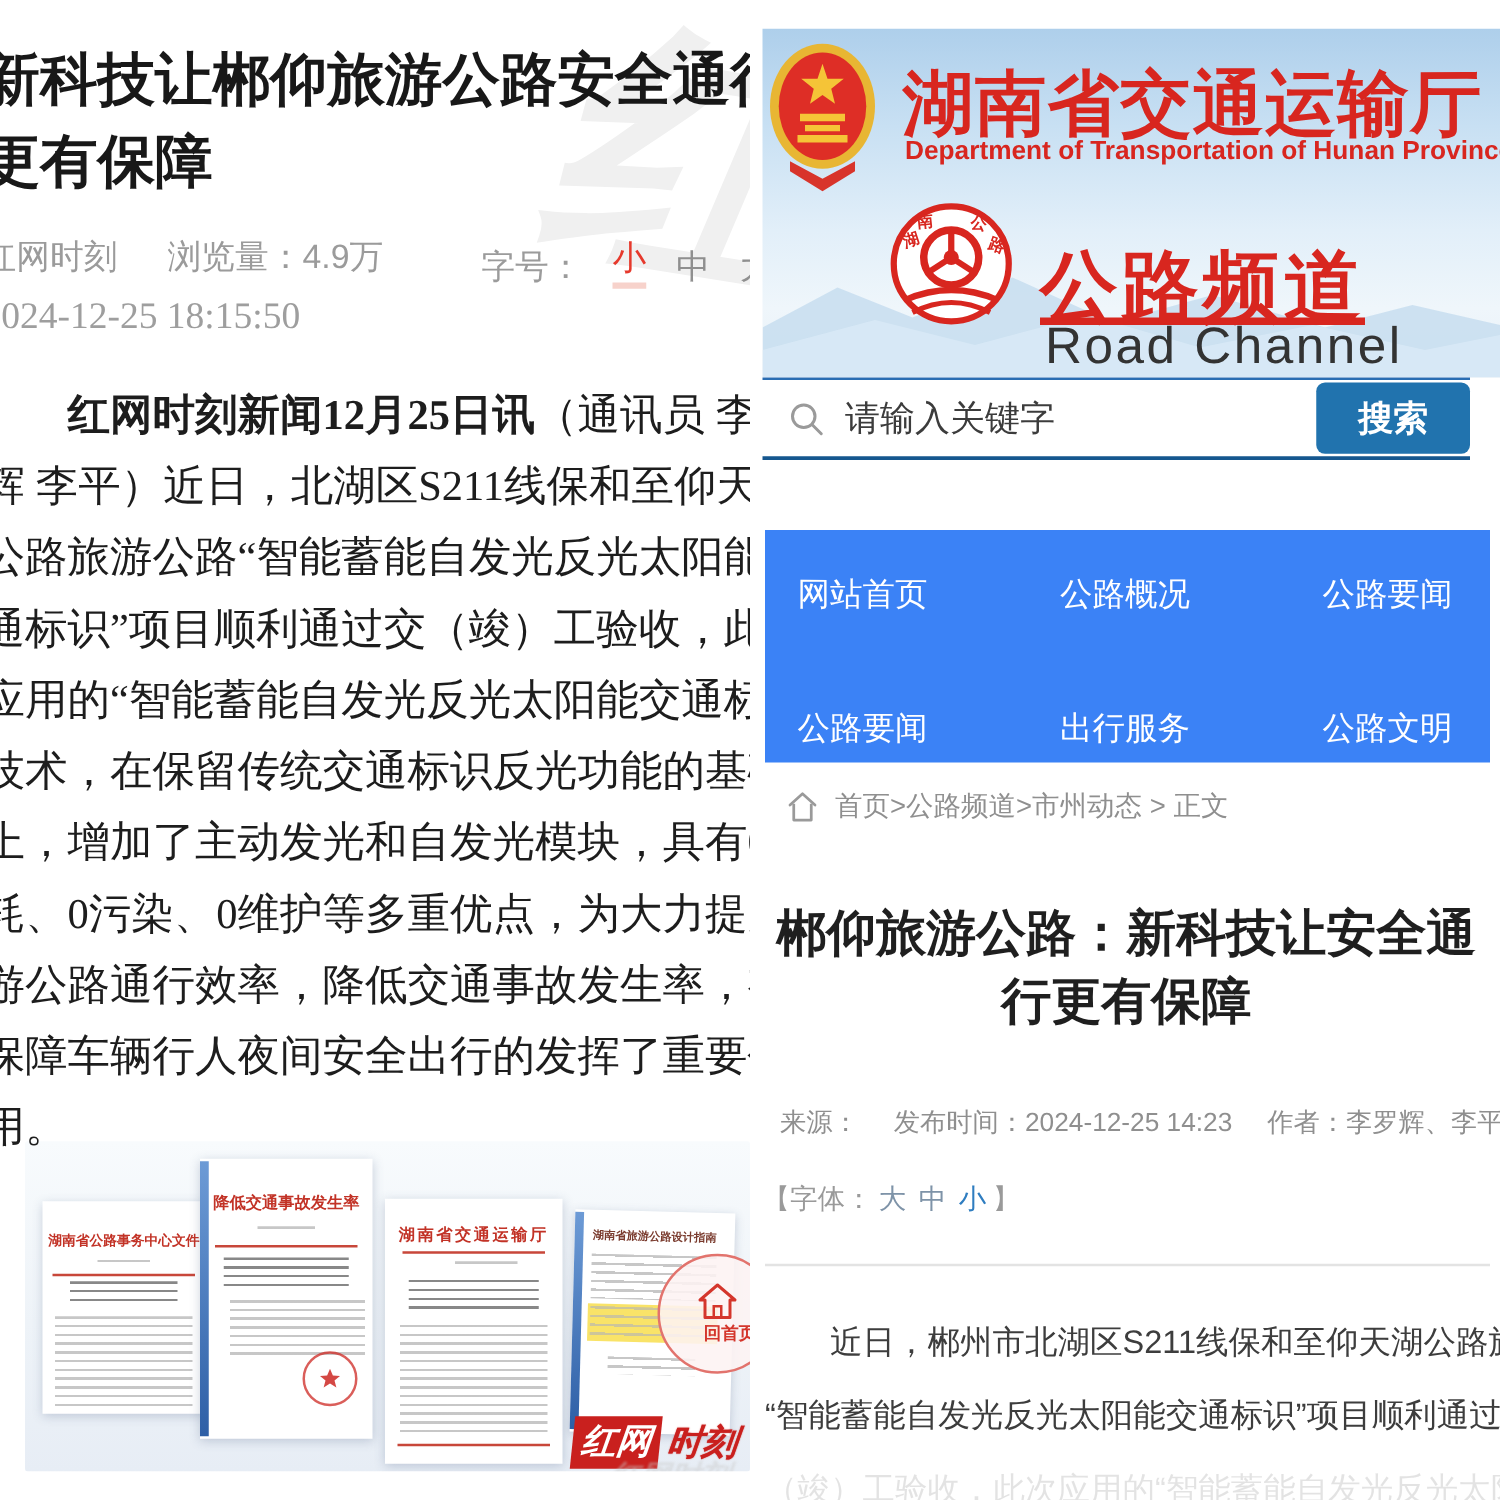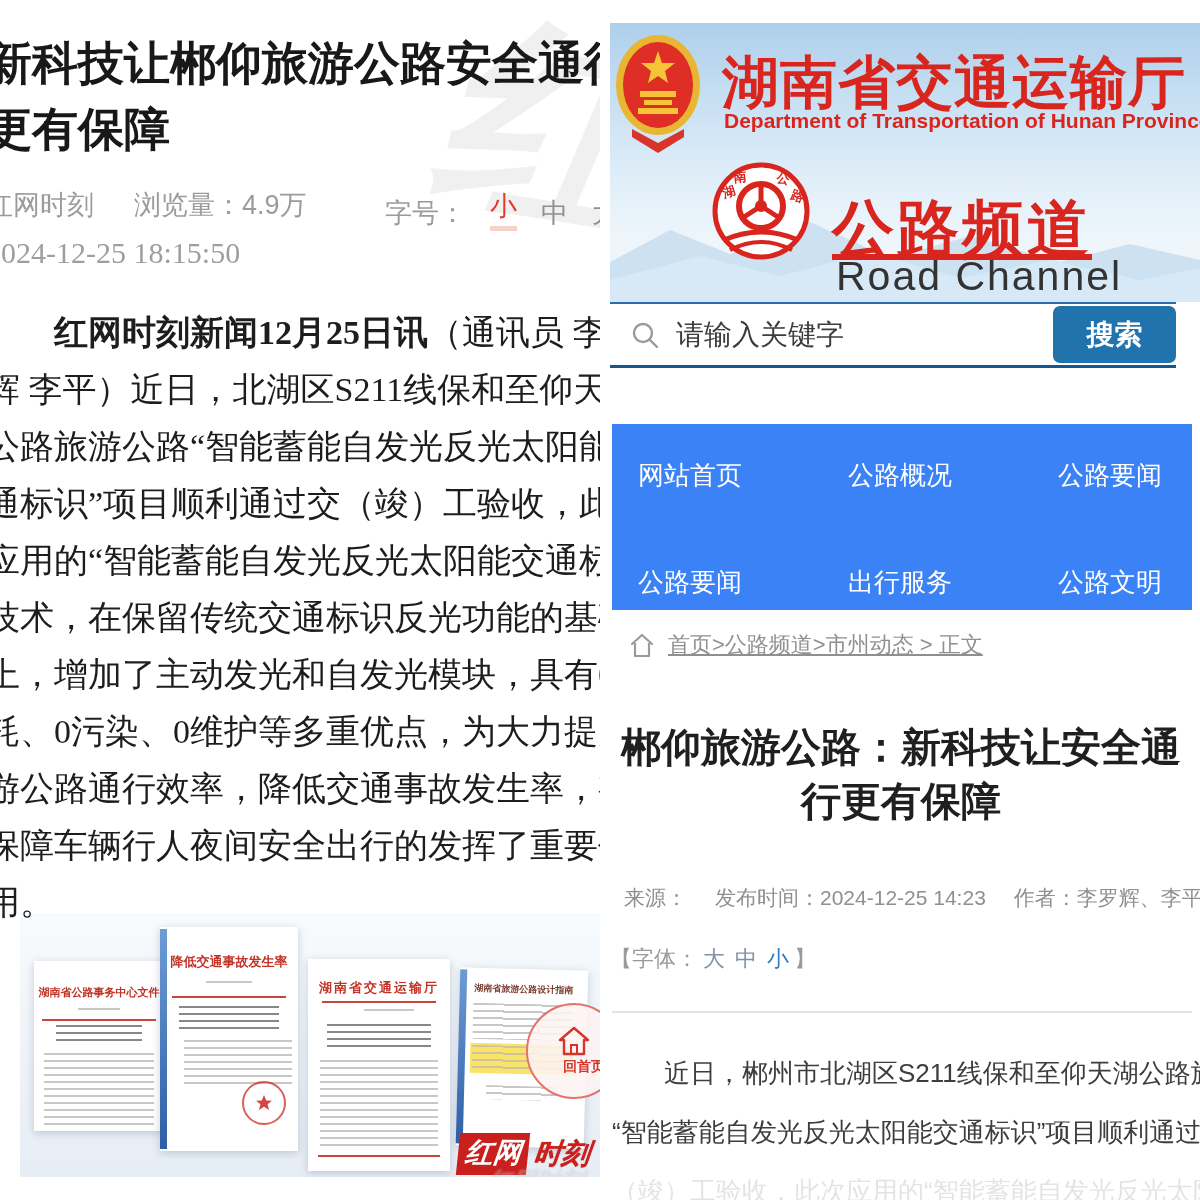--- a/index.html
+++ b/index.html
@@ -75,21 +75,21 @@
   .search-btn{position:absolute;right:0;top:2px;bottom:2px;width:123px;background:#2173ae;
     border:none;border-radius:7px;color:#fff;font-size:28px;font-weight:bold;
     font-family:"Liberation Sans",sans-serif;cursor:pointer;}
   .rp-nav{position:absolute;left:2px;top:424px;width:580px;height:186px;background:#3b82f6;
     display:grid;grid-template-columns:236px 210px 1fr;grid-template-rows:107px 79px;
     padding-top:0;box-sizing:border-box;}
   .rp-nav .nav-item{color:#fff;font-size:26px;padding-top:34px;white-space:nowrap;}
   .rp-nav .c1{padding-left:26px;}
   .rp-breadcrumb{position:absolute;left:18px;top:630px;display:flex;align-items:center;
     color:#8f8f8f;font-size:22px;}
-  .rp-breadcrumb .bc-text{margin-left:12px;text-decoration:underline;}
+  .rp-breadcrumb .bc-text{margin-left:12px;}
   .art-title{position:absolute;left:0;top:720px;width:582px;text-align:center;
     font-size:40px;line-height:54px;font-weight:bold;color:#1f1f1f;margin:0;}
   .art-meta{position:absolute;left:2px;top:884px;width:586px;display:flex;
     font-size:21px;color:#8f8f8f;white-space:nowrap;}
   .art-meta span{margin-right:16px;margin-left:12px;}
   .font-widget{position:absolute;left:0;top:944px;width:582px;text-align:left;
     font-size:22px;color:#9a9a9a;}
   .fw-big,.fw-mid{color:#7e93a8;margin:0 5px;}
   .fw-small{color:#2f7dc0;margin:0 5px;}
   .art-divider{position:absolute;left:2px;top:1011px;width:580px;height:2px;background:#e3e3e3;}

